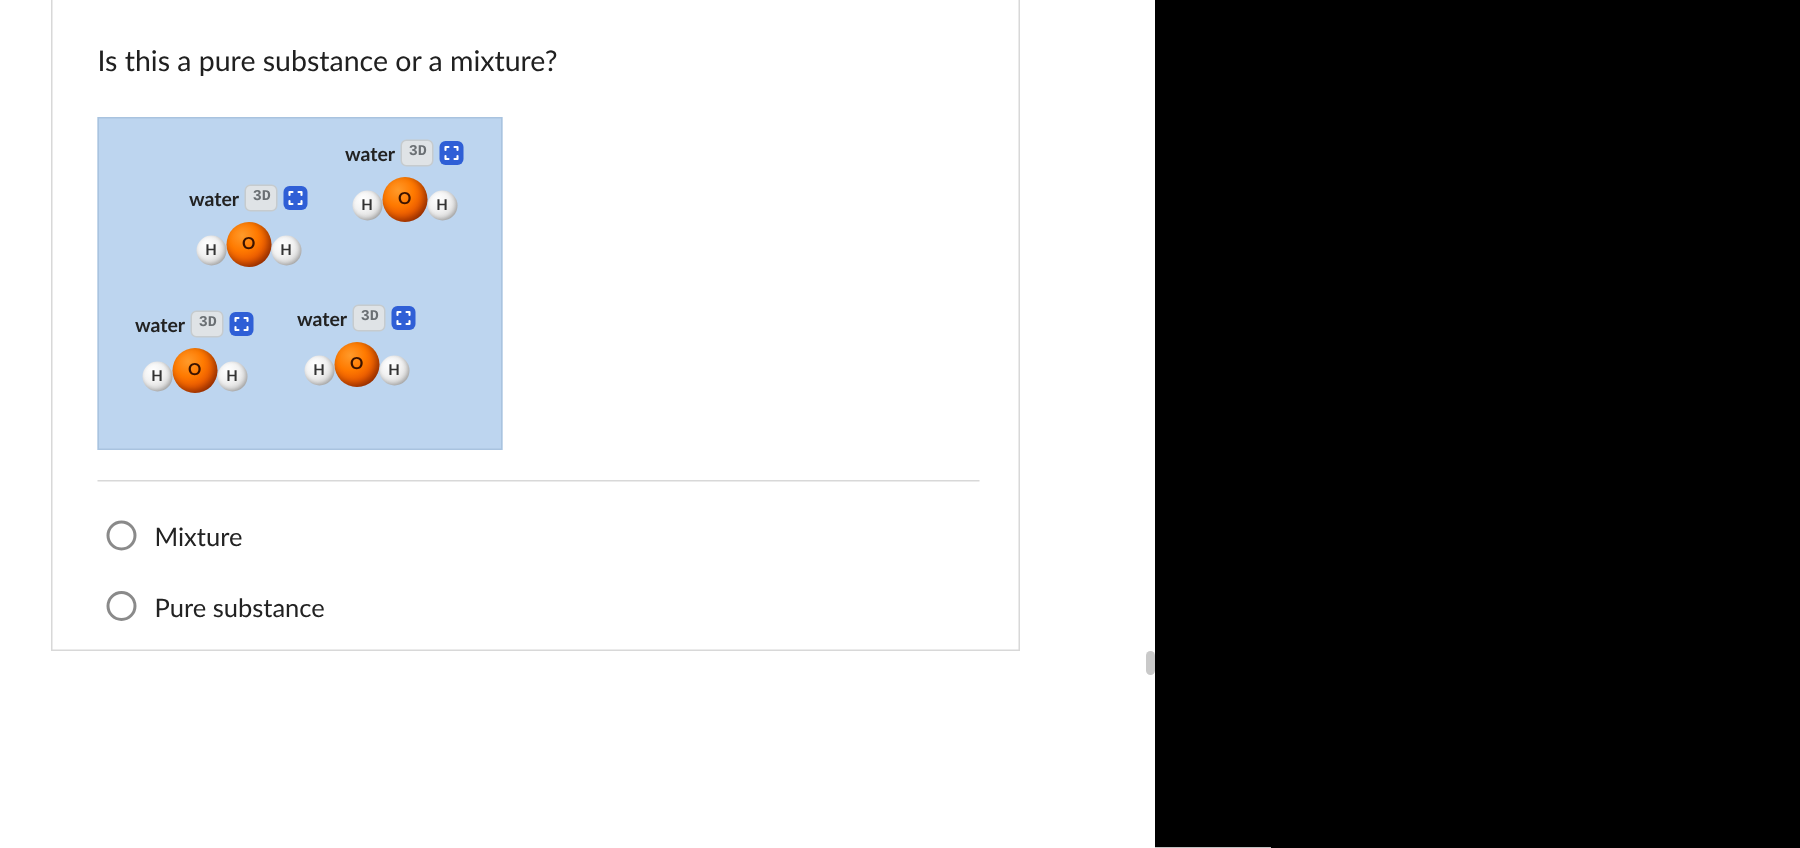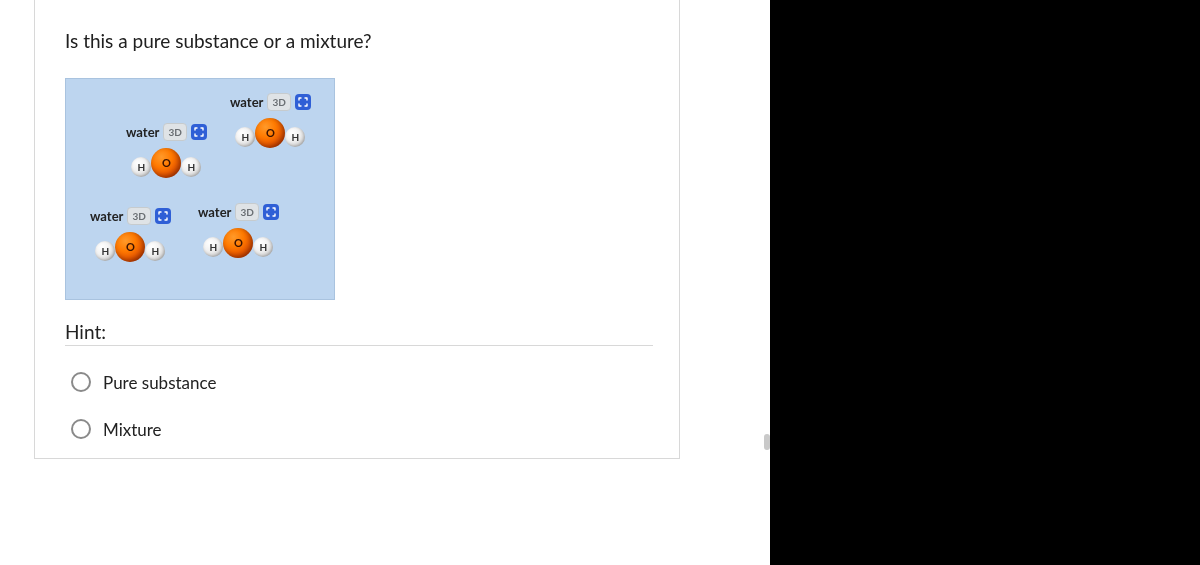--- a/index.html
+++ b/index.html
@@ -4,21 +4,21 @@
 <style>
   html,body{margin:0;padding:0;font-family:"Lato","Helvetica Neue",Arial,sans-serif;background:#fff;color:#222;}
   .stage{width:1200px;height:565px;position:relative;overflow:hidden;}
   .right-black{position:absolute;top:0;right:0;width:430px;height:100%;background:#000;}
   .scroll-thumb{position:absolute;right:430px;top:434px;width:6px;height:16px;background:#c9c9c9;border-radius:3px;}
   .card{position:absolute;left:34px;top:0;width:646px;border:1px solid #d8d8d8;border-top:none;padding:28px 26px 0 30px;box-sizing:border-box;}
   .q-text{font-size:19px;line-height:1.35;margin:0 0 24px 0;color:#202020;}
   .diagram{width:268px;height:220px;background:#bdd5ef;border:1px solid #a9c3df;position:relative;margin:0 0 20px 0;}
   .mol{position:absolute;}
   .mol-label{display:flex;align-items:center;gap:4px;font-weight:700;font-size:13px;color:#222;margin-bottom:2px;justify-content:flex-end;}
-  .badge{display:inline-flex;align-items:center;justify-content:center;border-radius:4px;font-size:10px;font-weight:700;line-height:1;padding:3px 4px;}
+  .badge{display:inline-flex;align-items:center;justify-content:center;border-radius:4px;font-size:10px;font-weight:700;line-height:1;padding:3px 4px;font-family:Liberation Mono, monospace;}
   .badge-3d{background:#dfe3e6;color:#6a6f73;border:1px solid #c6cbce;}
   .badge-x{background:#2f5fd6;color:#fff;width:16px;height:16px;padding:0;}
   .structure{position:relative;width:70px;height:40px;margin:0 auto;}
   .atom-o{position:absolute;left:50%;top:50%;width:30px;height:30px;margin:-15px 0 0 -15px;border-radius:50%;
           background:radial-gradient(circle at 35% 30%, #ff9a2a 0%, #ff7a00 35%, #e24a00 75%, #8c1800 100%);
           box-shadow:inset -2px -2px 5px rgba(0,0,0,.35);
           font-size:11px;font-weight:700;color:#3a1200;display:flex;align-items:center;justify-content:center;}
   .atom-h{position:absolute;width:20px;height:20px;border-radius:50%;
           background:radial-gradient(circle at 35% 30%, #ffffff 0%, #f1f1f1 40%, #d3d3d3 80%, #b7b7b7 100%);
           box-shadow:inset -1px -1px 3px rgba(0,0,0,.25);
@@ -100,28 +100,27 @@
             </span>
           </div>
           <div class="structure">
             <span class="atom-h left">H</span>
             <span class="atom-o">O</span>
             <span class="atom-h right">H</span>
           </div>
         </div>
       </div>
 
-    <p class="hint-head">Hint:</p>
 
     <hr class="divider">
 
     <div>
         <label class="opt">
           <span class="radio"></span>
-          <span>Pure substance</span>
+          <span>Mixture</span>
         </label>
         <label class="opt">
           <span class="radio"></span>
-          <span>Mixture</span>
+          <span>Pure substance</span>
         </label>
       </div>
   </div>
 </div>
 
 </body></html>

